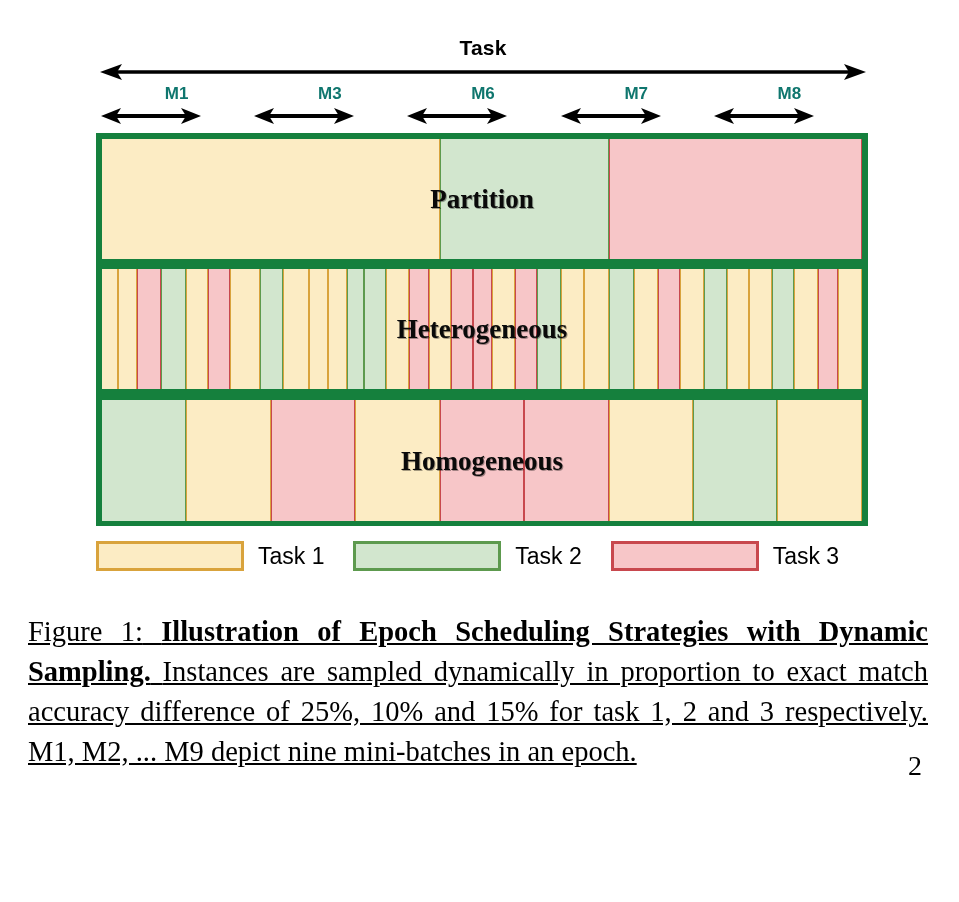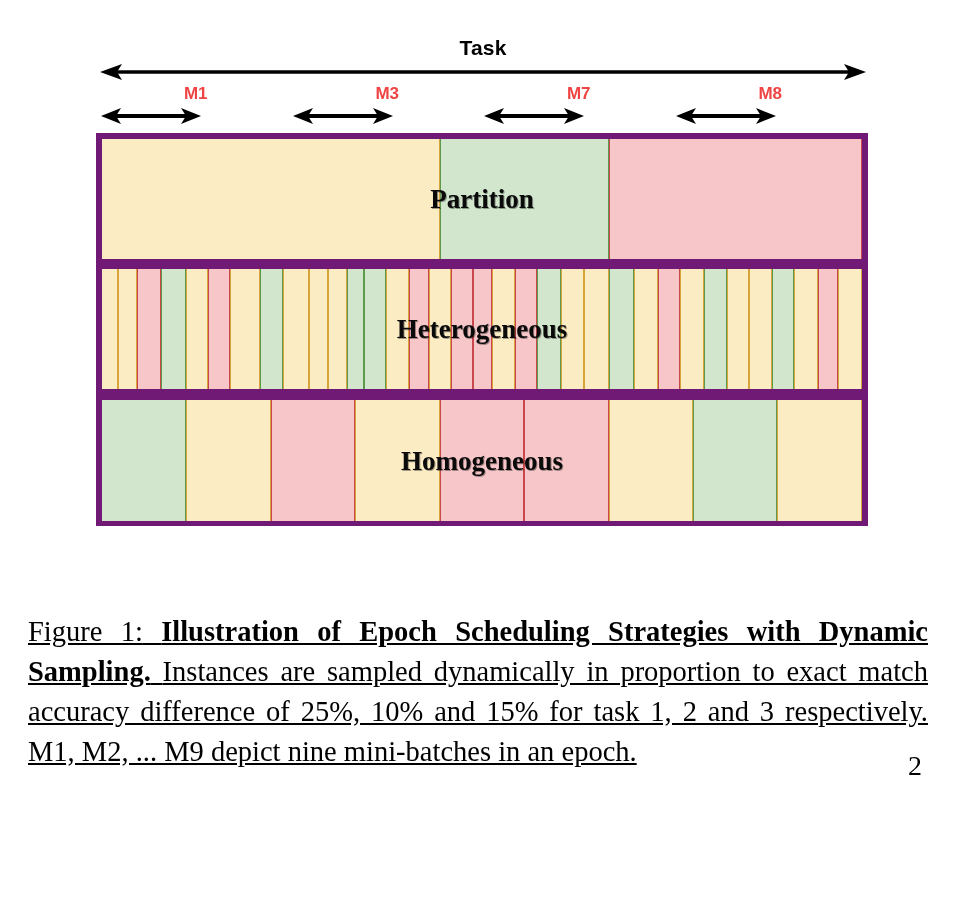--- a/index.html
+++ b/index.html
@@ -69,42 +69,42 @@
   }
   .mb-label {
     position: absolute;
     left: 0;
     top: 0;
     width: 100%;
     text-align: center;
     font-family: "Liberation Sans", sans-serif;
     font-weight: bold;
     font-size: 17px;
-    color: #ef4444;
+    color: #0f766e;
   }
   .mb-arrow {
     position: absolute;
     left: 1px;
     right: 1px;
     top: 24px;
     height: 16px;
   }
 
   
   .rows {
     position: absolute;
     left: 96px;
     top: 133px;
     width: 772px;
     height: 393px;
   }
   .strip-row {
     position: relative;
     width: 772px;
-    border: 6px solid #701a75;
+    border: 6px solid #15803d;
     box-sizing: border-box;
     background: #fff;
     overflow: hidden;
   }
   .strip-row.r1 { height: 131px; border-bottom-width: 5px; }
   .strip-row.r2 { height: 131px; border-top-width: 5px; border-bottom-width: 5px; }
   .strip-row.r3 { height: 131px; border-top-width: 5px; }
 
   .seg-holder {
     position: absolute;
@@ -205,20 +205,28 @@
     <div class="mb-cell">
       <div class="mb-label">M1</div>
       <svg class="mb-arrow" viewBox="0 0 100 16" preserveAspectRatio="none">
         <line x1="8" y1="8" x2="92" y2="8" stroke="#000" stroke-width="4"></line>
         <polygon points="0,8 20,0 15,8 20,16" fill="#000"></polygon>
         <polygon points="100,8 80,0 85,8 80,16" fill="#000"></polygon>
       </svg>
     </div>
     <div class="mb-cell">
       <div class="mb-label">M3</div>
+      <svg class="mb-arrow" viewBox="0 0 100 16" preserveAspectRatio="none">
+        <line x1="8" y1="8" x2="92" y2="8" stroke="#000" stroke-width="4"></line>
+        <polygon points="0,8 20,0 15,8 20,16" fill="#000"></polygon>
+        <polygon points="100,8 80,0 85,8 80,16" fill="#000"></polygon>
+      </svg>
+    </div>
+    <div class="mb-cell">
+      <div class="mb-label">M6</div>
       <svg class="mb-arrow" viewBox="0 0 100 16" preserveAspectRatio="none">
         <line x1="8" y1="8" x2="92" y2="8" stroke="#000" stroke-width="4"></line>
         <polygon points="0,8 20,0 15,8 20,16" fill="#000"></polygon>
         <polygon points="100,8 80,0 85,8 80,16" fill="#000"></polygon>
       </svg>
     </div>
     <div class="mb-cell">
       <div class="mb-label">M7</div>
       <svg class="mb-arrow" viewBox="0 0 100 16" preserveAspectRatio="none">
         <line x1="8" y1="8" x2="92" y2="8" stroke="#000" stroke-width="4"></line>
@@ -293,20 +301,34 @@
           <div class="seg" style="width: 11.11%; background: rgb(247, 198, 200); border-left: 1.5px solid rgb(200, 72, 78); border-right: 1.5px solid rgb(200, 72, 78);"></div>
           <div class="seg" style="width: 11.11%; background: rgb(247, 198, 200); border-left: 1.5px solid rgb(200, 72, 78); border-right: 1.5px solid rgb(200, 72, 78);"></div>
           <div class="seg" style="width: 11.11%; background: rgb(252, 236, 196); border-left: 1.5px solid rgb(217, 163, 60); border-right: 1.5px solid rgb(217, 163, 60);"></div>
           <div class="seg" style="width: 11.11%; background: rgb(210, 230, 206); border-left: 1.5px solid rgb(93, 154, 78); border-right: 1.5px solid rgb(93, 154, 78);"></div>
           <div class="seg" style="width: 11.12%; background: rgb(252, 236, 196); border-left: 1.5px solid rgb(217, 163, 60); border-right: 1.5px solid rgb(217, 163, 60);"></div>
         </div>
       <div class="row-title">Homogeneous</div>
     </div>
   </div>
 
+  <div class="legend">
+    <div class="legend-item">
+      <span class="legend-swatch" style="background: rgb(252, 236, 196); border-color: rgb(217, 163, 60);"></span>
+      <span class="legend-text">Task 1</span>
+    </div>
+    <div class="legend-item">
+      <span class="legend-swatch" style="background: rgb(210, 230, 206); border-color: rgb(93, 154, 78);"></span>
+      <span class="legend-text">Task 2</span>
+    </div>
+    <div class="legend-item">
+      <span class="legend-swatch" style="background: rgb(247, 198, 200); border-color: rgb(200, 72, 78);"></span>
+      <span class="legend-text">Task 3</span>
+    </div>
+  </div>
 </div>
 
 <div id="caption">
   <span>Figure 1:</span>
   <b>Illustration of Epoch Scheduling Strategies with Dynamic Sampling.</b>
   <span>Instances are sampled dynamically in proportion to exact match accuracy difference of 25%, 10% and 15% for task 1, 2 and 3 respectively. M1, M2, ... M9 depict nine mini-batches in an epoch.</span>
   <span id="page-number">2</span>
 </div>
 
 </body></html>

